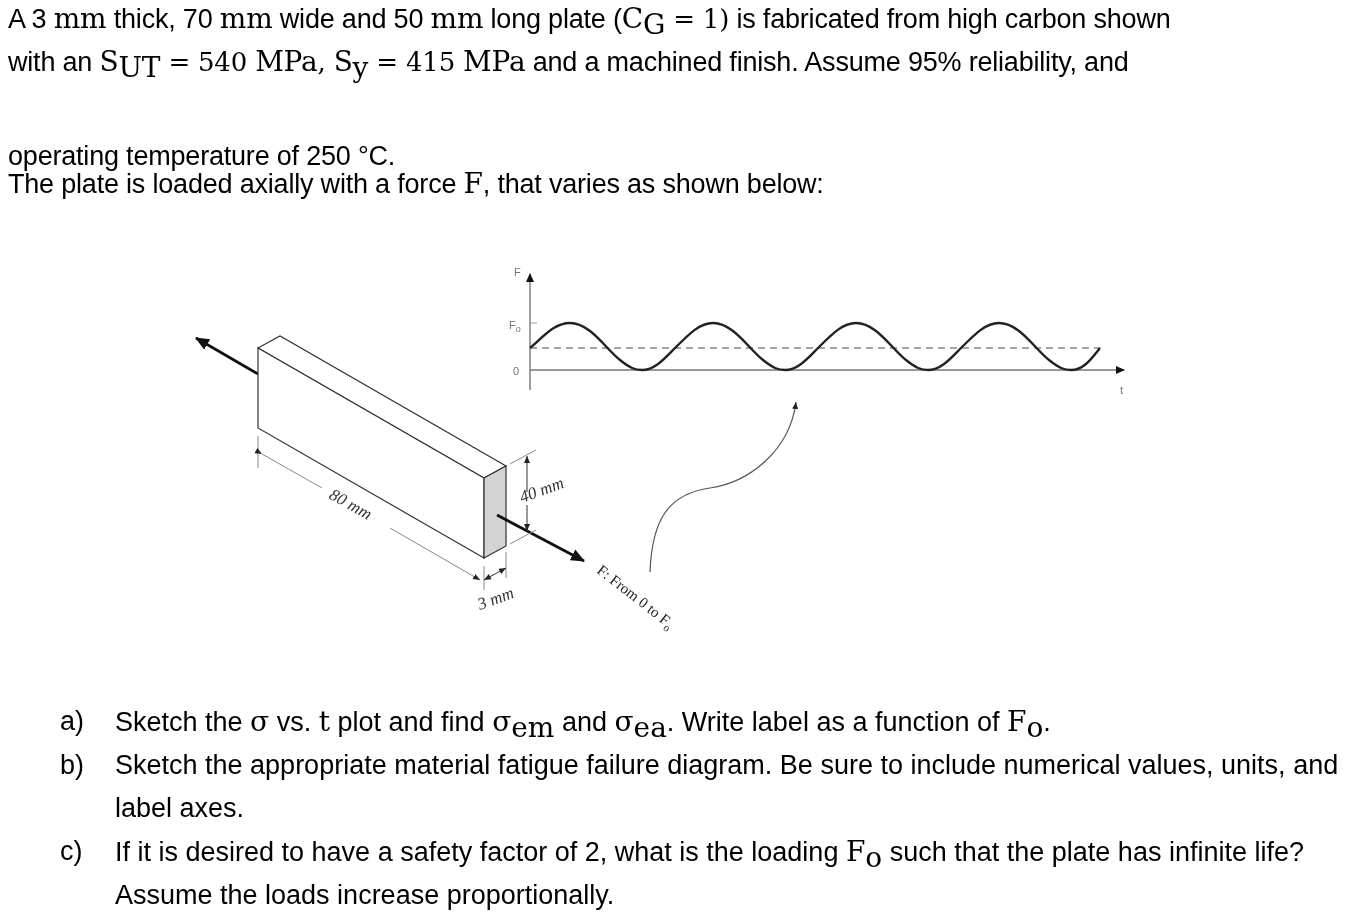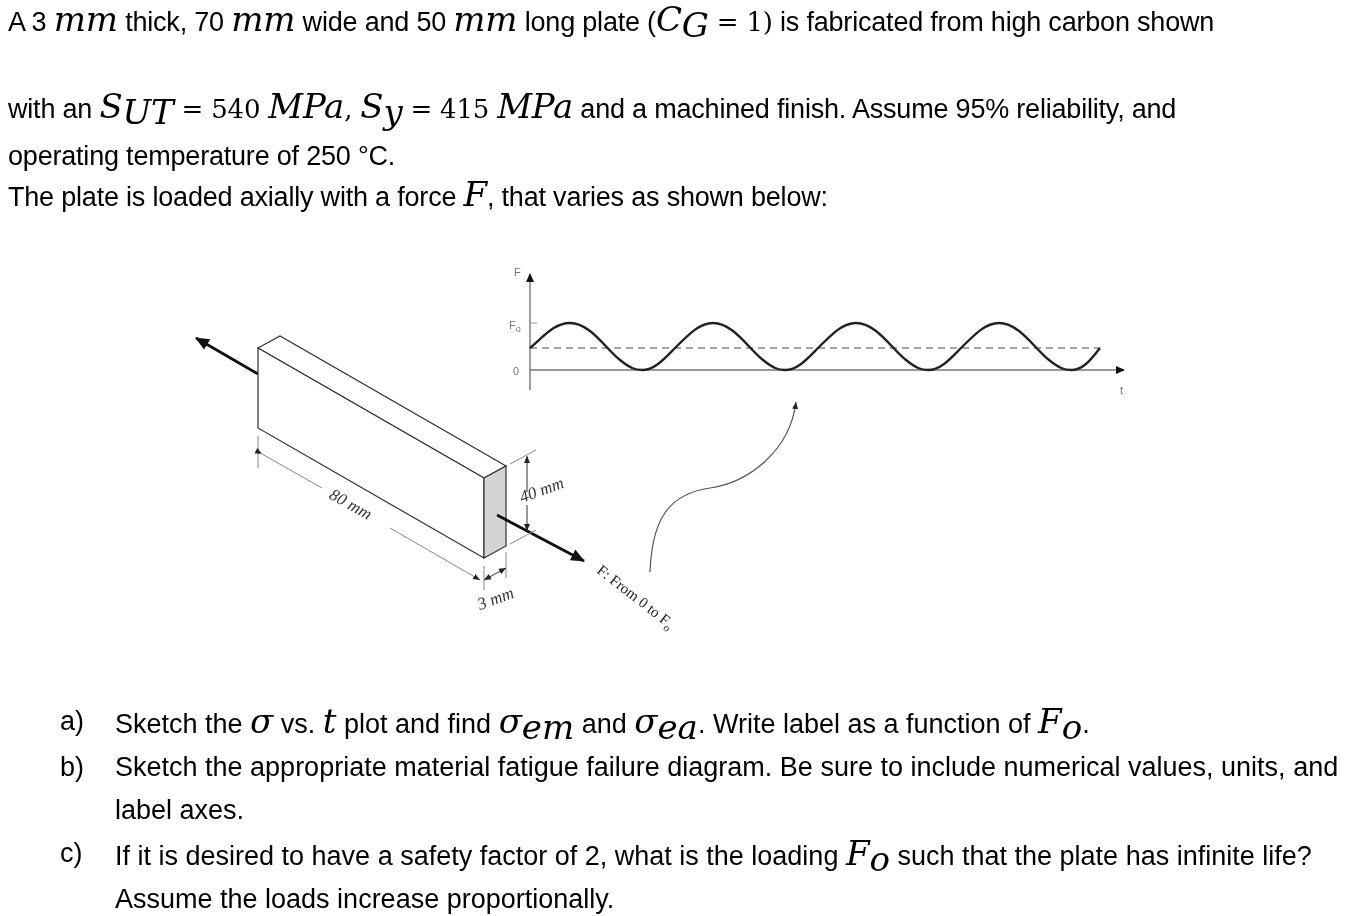--- a/index.html
+++ b/index.html
@@ -1,43 +1,43 @@
 <!DOCTYPE html>
 <html><head>
 <meta charset="utf-8">
 <style>
   html, body { margin: 0; padding: 0; background: #ffffff; }
   body { width: 1356px; height: 916px; position: relative; overflow: hidden;
          font-family: "Liberation Sans", "DejaVu Sans", sans-serif; color: #000; }
   .line { position: absolute; left: 8px; font-size: 27px; line-height: 34px; white-space: nowrap; letter-spacing: -0.2px; }
-  .m { font-family: "DejaVu Serif", "Liberation Serif", serif; font-style: italic; font-size: 34px; }
+  .m { font-family: "DejaVu Serif", "Liberation Serif", serif; font-size: 28px; }
   .mu { font-family: "DejaVu Serif", "Liberation Serif", serif; font-size: 26px; }
   sub { font-size: 17px; vertical-align: -6px; line-height: 0; }
   .qlist { position: absolute; left: 60px; top: 700px; width: 1296px; font-size: 27px; line-height: 43px; }
   .q { display: flex; }
   .q .lbl { width: 55px; flex: 0 0 55px; }
   .q .txt { flex: 1; }
   svg { position: absolute; left: 0; top: 0; }
   .svg-text { font-family: "Liberation Sans", sans-serif; }
   .svg-serif { font-family: "Liberation Serif", "DejaVu Serif", serif; font-style: italic; }
 </style>
 </head>
 <body>
 
 <div class="line" style="top:2px;">
   <span>A 3 </span><span class="m">mm</span><span> thick, 70 </span><span class="m">mm</span><span> wide and 50 </span><span class="m">mm</span><span> long plate (</span><span class="m">C</span><sub class="m">G</sub><span class="mu"> = 1)</span><span> is fabricated from high carbon shown</span>
 </div>
 
-<div class="line" style="top:45px;margin-top:44px;">
+<div class="line" style="top:45px;">
   <span>with an </span><span class="m">S</span><sub class="m">UT</sub><span class="mu"> = 540 </span><span class="m">MPa</span><span class="mu">, </span><span class="m">S</span><sub class="m">y</sub><span class="mu"> = 415 </span><span class="m">MPa</span><span>  and a machined finish. Assume 95% reliability, and</span>
 </div>
 
 <div class="line" style="top:91px;margin-top:48px;">operating temperature of 250 °C.</div>
 
-<div class="line" style="top:177px;">
+<div class="line" style="top:167px;">
   <span>The plate is loaded axially with a force </span><span class="m">F</span><span>, that varies as shown below:</span>
 </div>
 
 <svg width="1356" height="916" viewBox="0 0 1356 916">
   <defs>
     <marker id="arr" markerWidth="10" markerHeight="10" refX="8" refY="5" orient="auto" markerUnits="userSpaceOnUse">
       <path d="M0,1 L9,5 L0,9 Z" fill="#111"></path>
     </marker>
     <marker id="arrs" markerWidth="8" markerHeight="8" refX="7" refY="4" orient="auto" markerUnits="userSpaceOnUse">
       <path d="M0,1 L7,4 L0,7 Z" fill="#222"></path>

